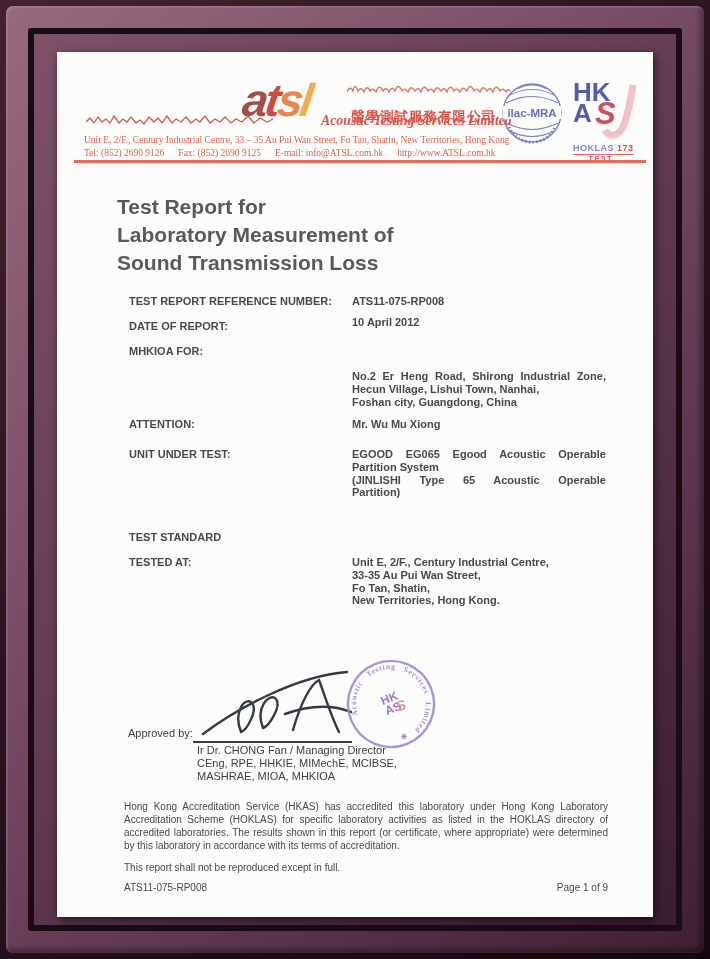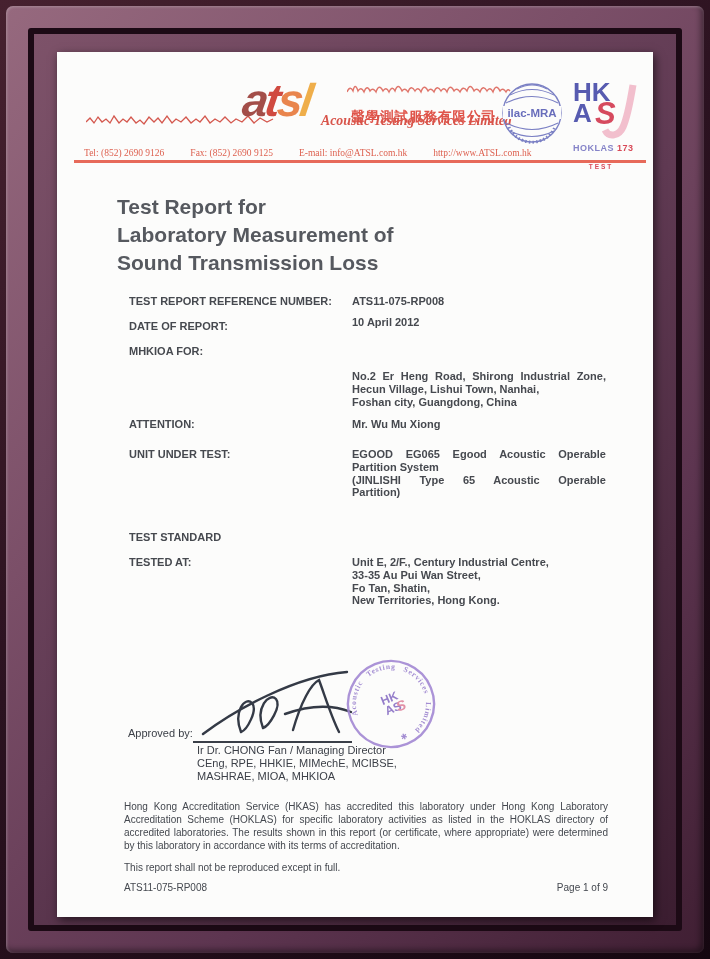--- a/index.html
+++ b/index.html
@@ -22,27 +22,27 @@
     letter-spacing:-3px;transform:skewX(-8deg);line-height:56px;}
   .l-a{color:#a34e49;} .l-t{color:#d04a40;} .l-s{color:#e9854d;} .l-l{color:#efae4a;}
   .cn{left:294px;top:56px;font-size:13.5px;font-weight:bold;letter-spacing:1px;color:#e0544a;
     font-family:"DejaVu Sans",sans-serif;white-space:nowrap;}
   .en-script{left:264px;top:60px;font-size:15px;font-style:italic;font-weight:bold;
     color:#d8544a;font-family:"Liberation Serif",serif;white-space:nowrap;
     transform:scaleX(.92);transform-origin:left top;}
   .addr{left:27px;top:83px;font-size:9.5px;color:#dd5f4e;font-family:"Liberation Serif",serif;
     white-space:nowrap;}
   .contact{left:27px;top:95.5px;font-size:9.5px;color:#dd5f4e;font-family:"Liberation Serif",serif;
-    display:flex;gap:26px;white-space:nowrap;}
+    display:flex;gap:14px;white-space:nowrap;}
   .rule{left:17px;top:108px;width:572px;height:2.5px;background:#e76a5a;}
   .ilac{left:444px;top:29px;width:62px;height:64px;}
   .hkas{left:516px;top:30px;width:66px;height:78px;font-weight:bold;}
   .hk-row{color:#575bb0;font-size:26px;line-height:21px;font-weight:bold;letter-spacing:0;}
   .hkas-sub{margin-top:4px;font-size:9px;color:#8583c8;letter-spacing:.5px;
-    border-bottom:1.5px solid #e06a66;display:inline-block;padding-bottom:9px;}
+    border-bottom:1.5px solid #e06a66;display:inline-block;padding-bottom:1px;}
   .hkas-num{color:#d84a58;}
   .hkas-test{font-size:6.5px;color:#d84a58;letter-spacing:2px;text-align:center;width:56px;}
 
   
   .title{left:60px;top:141px;font-size:21px;line-height:28px;font-weight:bold;color:#56595f;}
   .flabel{position:absolute;left:72px;width:222px;font-size:11px;font-weight:bold;color:#46494f;}
   .fvalue{position:absolute;left:295px;width:254px;font-size:11px;font-weight:bold;color:#46494f;
     line-height:12.8px;}
   .jl{text-align:justify;text-align-last:justify;}
 
@@ -78,20 +78,21 @@
     <div class="abs logo-letters">
       <span class="l-a">a</span><span class="l-t">t</span><span class="l-s">s</span><span class="l-l">l</span>
     </div>
 
     <svg class="abs" style="left:290px;top:27px" width="164" height="18" viewBox="0 0 164 18">
       <path d="M0,13 Q3,6 6,12 Q8,3 11,12 Q14,7 17,13 Q20,5 23,12 Q26,8 29,13 Q32,4 36,12 Q39,7 42,13 Q45,6 48,12 Q51,3 55,12 Q58,8 61,13 Q64,5 68,12 Q71,7 74,13 Q77,4 81,12 Q84,8 87,13 Q90,5 94,12 Q97,7 100,13 Q103,4 107,12 Q110,8 113,13 Q116,6 120,12 Q123,3 127,12 Q130,8 133,13 Q136,5 140,12 Q143,7 146,13 Q149,4 153,12 Q156,8 159,13 Q161,9 163,12" fill="none" stroke="#e0766c" stroke-width="1.4"></path>
     </svg>
 
     <div class="abs cn">聲學測試服務有限公司</div>
     <div class="abs en-script">Acoustic Testing Services Limited</div>
+    <div class="abs addr">Unit E, 2/F., Century Industrial Centre, 33 – 35 Au Pui Wan Street, Fo Tan, Shatin, New Territories, Hong Kong</div>
     <div class="abs contact">
       <span>Tel: (852) 2690 9126</span>
       <span>Fax: (852) 2690 9125</span>
       <span>E-mail: info@ATSL.com.hk</span>
       <span>http://www.ATSL.com.hk</span>
     </div>
 
     <svg class="abs ilac" viewBox="0 0 62 62">
       <circle cx="31" cy="31" r="29" fill="none" stroke="#7b80c4" stroke-width="1.4"></circle>
       <path d="M5,21 Q31,8 57,21" fill="none" stroke="#7b80c4" stroke-width="1.1"></path>

